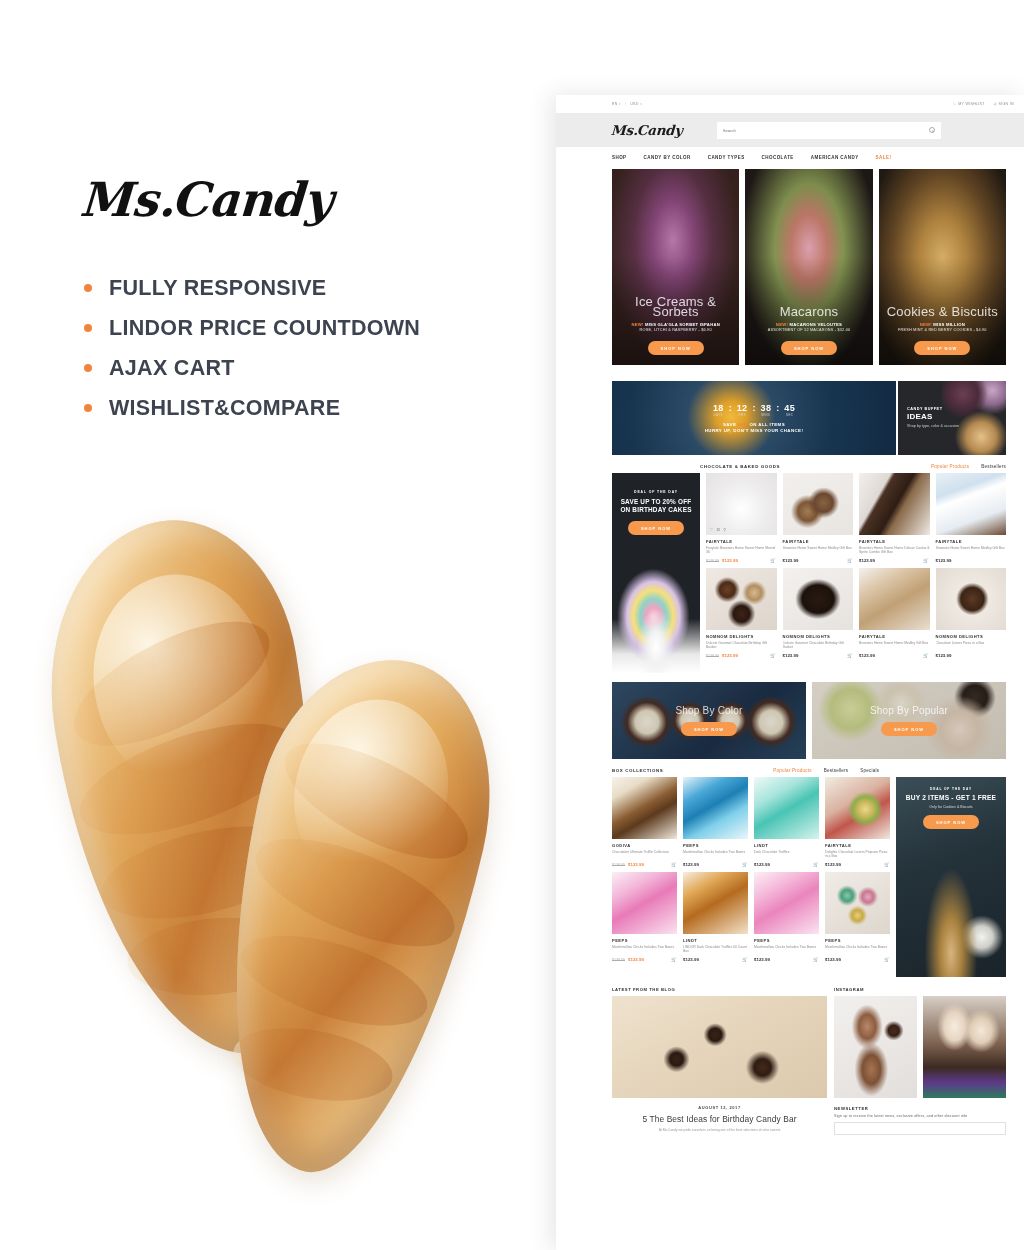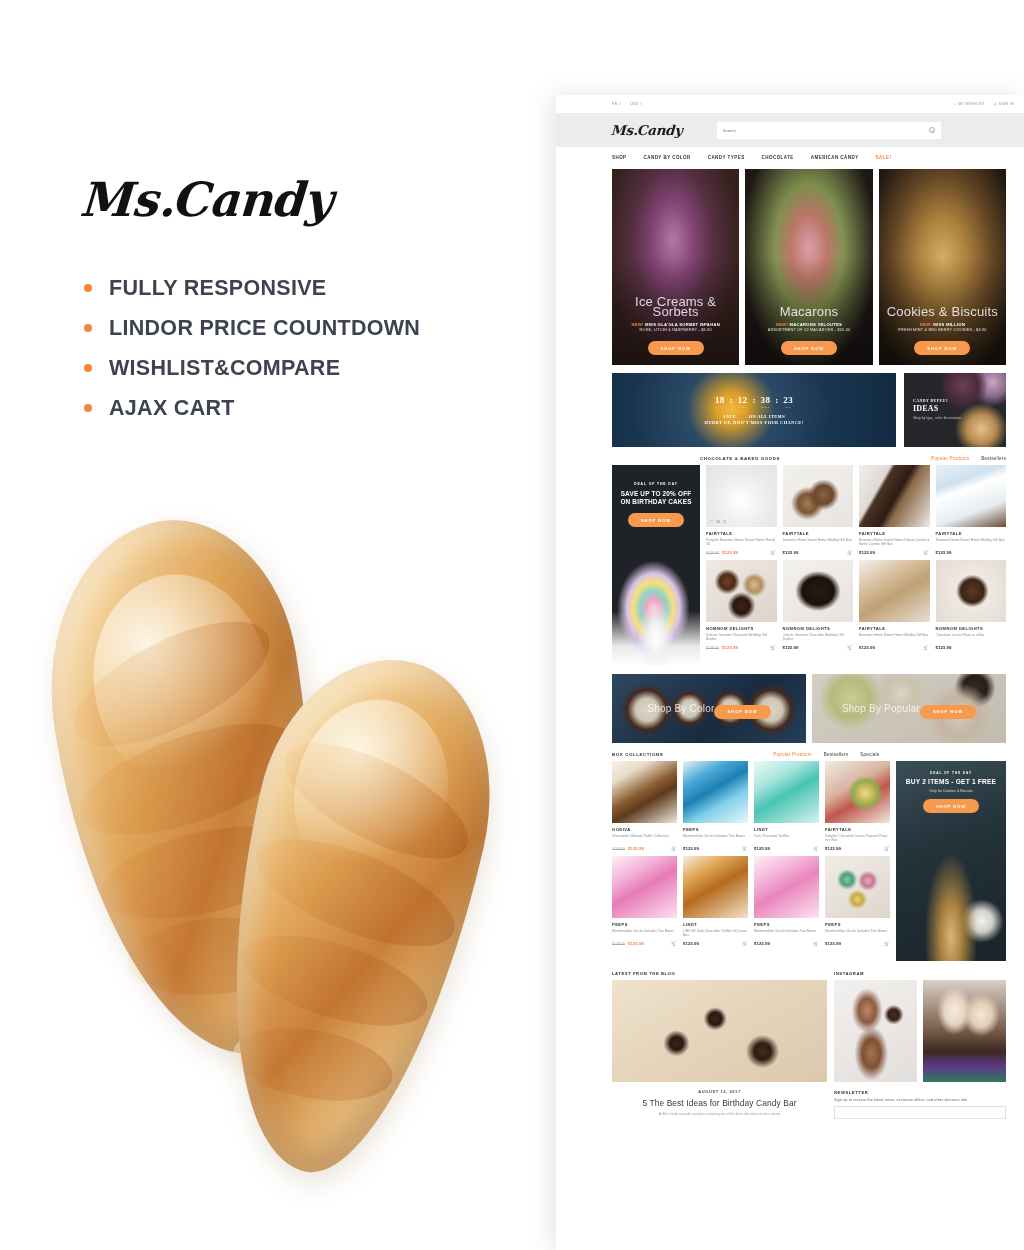--- a/index.html
+++ b/index.html
@@ -145,21 +145,21 @@
   .hero-sub1 .new { color:#f2833c; }
   .hero-sub2 { position:relative; font-size:3.8px; color:#e4e4e4; margin-top:1.5px; letter-spacing:.2px;}
   .btn-orange {
     position:relative; margin-top:9px; background:#f79a4e; color:#fff;
     font-size:4px; font-weight:700; letter-spacing:1px;
     border-radius:9px; padding: 4.5px 13px; border:none; cursor:pointer;
     font-family:"Liberation Sans", sans-serif;
   }
 
   
-  .cd-row { gap:8px; margin-top:8px;font-family:Liberation Serif, serif; }
+  .cd-row { gap:2px; margin-top:16px; }
   .cd-banner {
     width: 284px; height: 74px; position:relative; overflow:hidden;
     display:flex; flex-direction:column; align-items:center; justify-content:center;
   }
   .cd-banner .bg { position:absolute; inset:0;
     background: radial-gradient(circle at 42% 48%, #f0b93c 0%, #dd9f2a 9%, #2b4a66 26%, #18354f 60%, #122a42 100%);}
   .cd-clock { position:relative; display:flex; gap:5px; align-items:flex-start; }
   .cd-unit { text-align:center; }
   .cd-num { font-size:9px; font-weight:700; color:#fff; letter-spacing:.4px; }
   .cd-lab { font-size:2.8px; color:#d8d8d8; letter-spacing:.5px; margin-top:.5px;}
@@ -210,22 +210,22 @@
   .pdesc { font-size:3.4px; color:#8d8d8d; line-height:4.4px; margin-top:2px; height:9px; overflow:hidden;}
   .pprice { display:flex; align-items:center; margin-top:3px; gap:3px; }
   .pold { font-size:3.6px; color:#adadad; text-decoration:line-through;}
   .pnew { font-size:4.4px; font-weight:700; color:#2f2f2f;}
   .pnew.sale { color:#f2833c; }
   .pcart { margin-left:auto; font-size:4.6px; color:#f2833c;}
 
   
   .shopby-row { gap:6px; margin-top:9px; }
   .shopby {
-    flex:1; height:69px; position:relative; overflow:hidden;
-    display:flex; flex-direction:row; align-items:center; justify-content:center;
+    flex:1; height:77px; position:relative; overflow:hidden;
+    display:flex; flex-direction:column; align-items:center; justify-content:center;
   }
   #shopby-0 .bg { position:absolute; inset:0;
     background: radial-gradient(circle at 18% 52%, #f3efe2 0%, #e6ddc6 7%, #4a2f25 12%, transparent 16%),
                 radial-gradient(circle at 40% 50%, #f3efe2 0%, #e6ddc6 7%, #4a2f25 12%, transparent 16%),
                 radial-gradient(circle at 61% 50%, #f3efe2 0%, #e6ddc6 7%, #4a2f25 12%, transparent 16%),
                 radial-gradient(circle at 82% 52%, #f3efe2 0%, #e6ddc6 7%, #4a2f25 12%, transparent 16%),
                 linear-gradient(140deg,#34506b,#1d3048 60%,#2a4863);}
   #shopby-1 .bg { position:absolute; inset:0;
     background: radial-gradient(circle at 20% 35%, #dfe4a8 0%, #c9d18c 12%, transparent 20%),
                 radial-gradient(circle at 46% 28%, #f2ecdd 0%, #e2d8c2 13%, transparent 22%),
@@ -289,25 +289,25 @@
       <div class="feature-item">
         <span class="feature-bullet"></span>
         <span class="feature-text">FULLY RESPONSIVE</span>
       </div>
       <div class="feature-item">
         <span class="feature-bullet"></span>
         <span class="feature-text">LINDOR PRICE COUNTDOWN</span>
       </div>
       <div class="feature-item">
         <span class="feature-bullet"></span>
-        <span class="feature-text">WISHLIST&amp;COMPARE</span>
+        <span class="feature-text">AJAX CART</span>
       </div>
       <div class="feature-item">
         <span class="feature-bullet"></span>
-        <span class="feature-text">AJAX CART</span>
+        <span class="feature-text">WISHLIST&amp;COMPARE</span>
       </div>
     </div>
 
     <div class="croissant-wrap">
       <div class="croissant" id="croissant-a">
         <div class="sheen" style="left:18%;top:10%;width:70%;height:40%;"></div>
         <div class="flake" style="left:6%;top:22%;width:86%;height:16%;transform:rotate(-18deg);"></div>
         <div class="flake" style="left:4%;top:40%;width:92%;height:16%;transform:rotate(-10deg);"></div>
         <div class="flake" style="left:8%;top:58%;width:84%;height:15%;transform:rotate(-4deg);"></div>
         <div class="flake" style="left:14%;top:74%;width:70%;height:14%;transform:rotate(4deg);"></div>
@@ -414,21 +414,21 @@
             <div class="cd-num">12</div>
             <div class="cd-lab">HRS</div>
           </div>
           <div class="cd-colon">:</div>
           <div class="cd-unit">
             <div class="cd-num">38</div>
             <div class="cd-lab">MINS</div>
           </div>
           <div class="cd-colon">:</div>
           <div class="cd-unit">
-            <div class="cd-num">23</div>
+            <div class="cd-num">45</div>
             <div class="cd-lab">SEC</div>
           </div>
         </div>
         <div class="cd-l1">
           <span>SAVE </span><span class="hl">50%</span><span> ON ALL ITEMS</span>
         </div>
         <div class="cd-l2">HURRY UP, DON'T MISS YOUR CHANCE!</div>
       </div>
       <div class="buffet">
         <div class="deco"></div>

